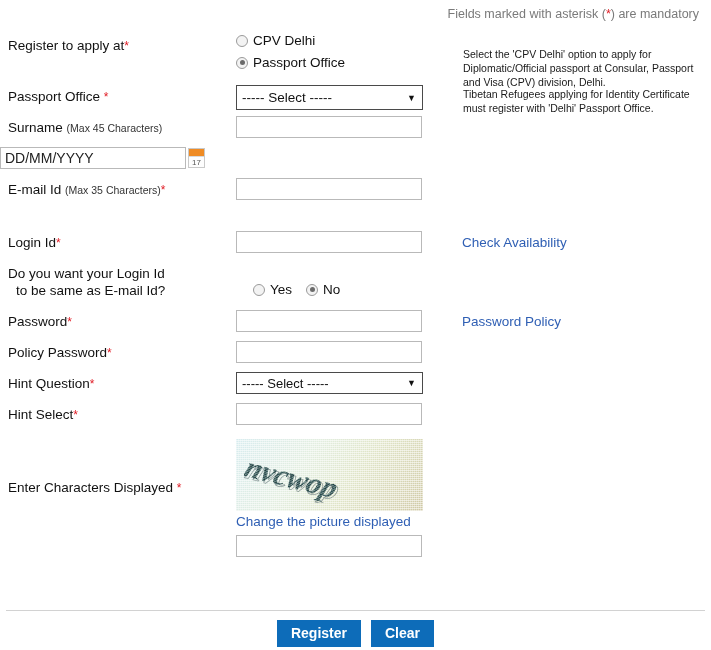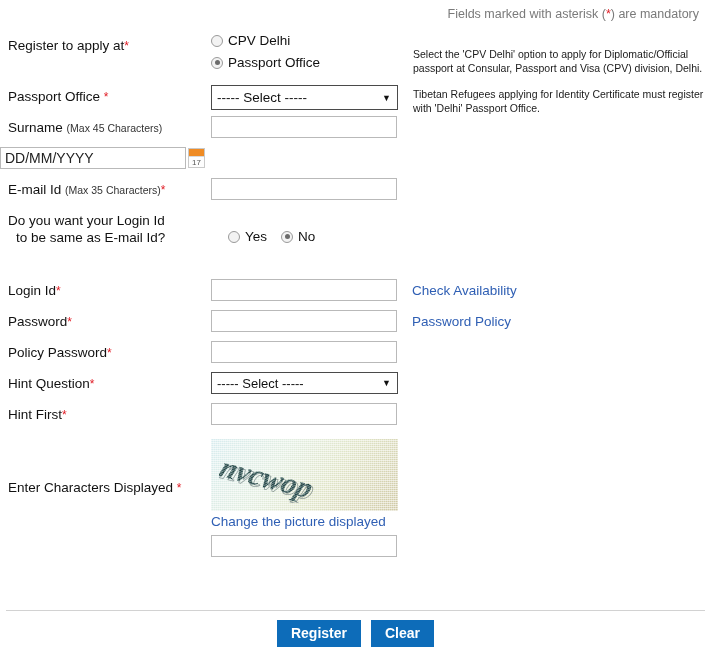--- a/index.html
+++ b/index.html
@@ -37,20 +37,21 @@
   .form {
     position: absolute;
     top: 33px;
     left: 0;
     width: 711px;
   }
   .row {
     position: relative;
     display: flex;
     align-items: flex-start;
+    gap: 25px;
   }
   .label-cell {
     width: 211px;
     padding-left: 8px;
     box-sizing: border-box;
     font-size: 13.5px;
     color: #111;
     line-height: 1.25;
   }
   .label-cell .sub {
@@ -295,52 +296,52 @@
     <div class="row" style="height:31px;">
       <div class="label-cell" style="padding-top:4px;">
         <span>E-mail Id</span> <span class="sub">(Max 35 Characters)</span><span class="req">*</span>
       </div>
       <div class="field-cell">
         <input class="txt" type="text" value="" style="">
       </div>
       <div class="hint-cell"></div>
     </div>
 
+    <div class="row" style="height:31px;margin-top:22px;">
+      <div class="label-cell" style="padding-top:4px;">
+        <span>Login Id</span><span class="req">*</span>
+      </div>
+      <div class="field-cell">
+        <input class="txt" type="text" value="" style="">
+      </div>
+      <div class="hint-cell" style="padding-top:3px;padding-left:5px;">
+        <span class="link">Check Availability</span>
+      </div>
+    </div>
+
     <div class="row" style="height:48px;">
       <div class="label-cell" style="padding-top:4px;">
         <span>Do you want your Login Id</span><br>
         <span style="padding-left:8px;">to be same as E-mail Id?</span>
       </div>
       <div class="field-cell">
         <div class="radio-group" style="padding-top:20px;padding-left:17px;">
           <div class="radio-opt" style="margin-right:14px;">
             <span class="radio"></span>
             <span>Yes</span>
           </div>
           <div class="radio-opt">
             <span class="radio on"></span>
             <span>No</span>
           </div>
         </div>
       </div>
       <div class="hint-cell"></div>
     </div>
 
-    <div class="row" style="height:31px;margin-top:22px;">
-      <div class="label-cell" style="padding-top:4px;">
-        <span>Login Id</span><span class="req">*</span>
-      </div>
-      <div class="field-cell">
-        <input class="txt" type="text" value="" style="">
-      </div>
-      <div class="hint-cell" style="padding-top:3px;padding-left:5px;">
-        <span class="link">Check Availability</span>
-      </div>
-    </div>
-
     <div class="row" style="height:31px;">
       <div class="label-cell" style="padding-top:4px;">
         <span>Password</span><span class="req">*</span>
       </div>
       <div class="field-cell">
         <input class="txt" type="password" value="" style="">
       </div>
       <div class="hint-cell" style="padding-top:3px;padding-left:5px;">
         <span class="link">Password Policy</span>
       </div>
@@ -364,21 +365,21 @@
         <div class="sel sel-sm">
           <span>----- Select -----</span>
           <span class="caret">▼</span>
         </div>
       </div>
       <div class="hint-cell"></div>
     </div>
 
     <div class="row" style="height:31px;">
       <div class="label-cell" style="padding-top:4px;">
-        <span>Hint First</span><span class="req">*</span>
+        <span>Hint Select</span><span class="req">*</span>
       </div>
       <div class="field-cell">
         <input class="txt" type="text" value="" style="">
       </div>
       <div class="hint-cell"></div>
     </div>
 
     <div class="row" style="height:125px;margin-top:5px;">
       <div class="label-cell" style="padding-top:41px;">
         <span>Enter Characters Displayed</span> <span class="req">*</span>

